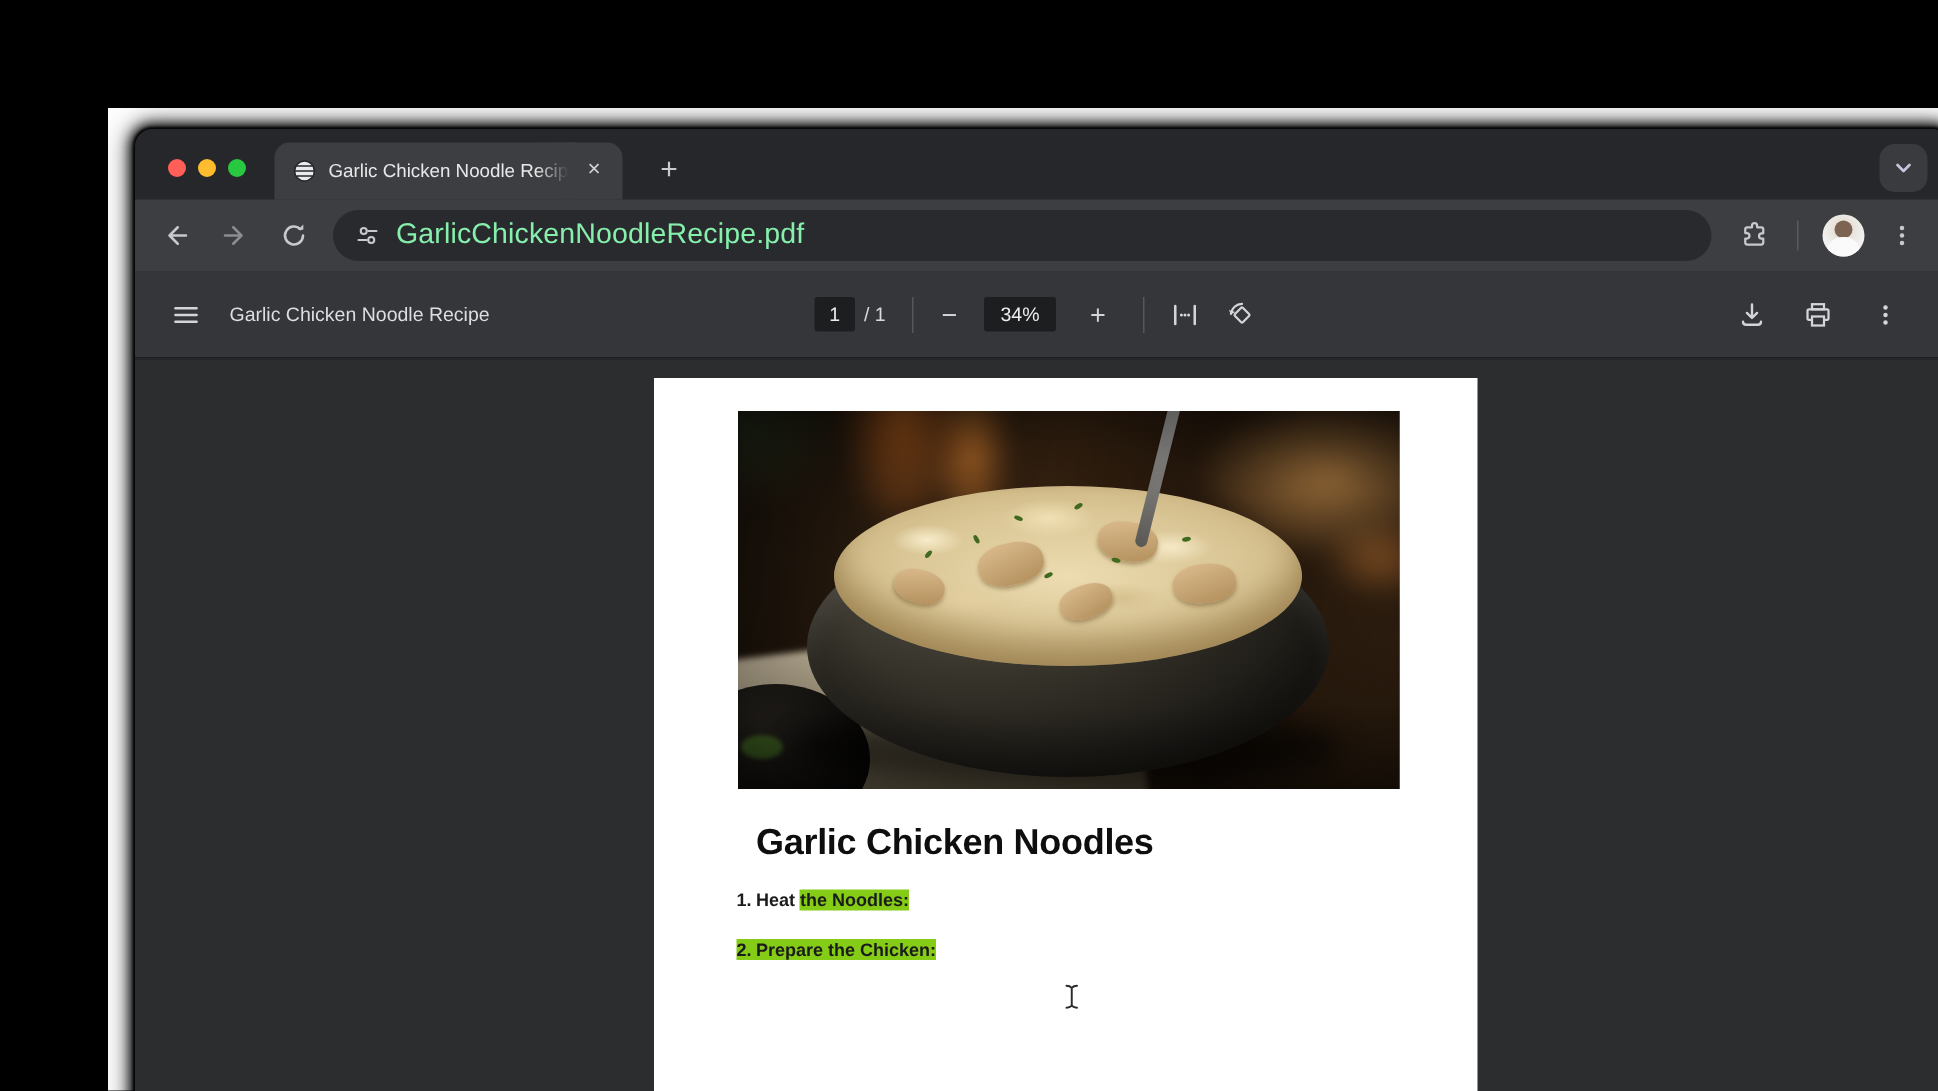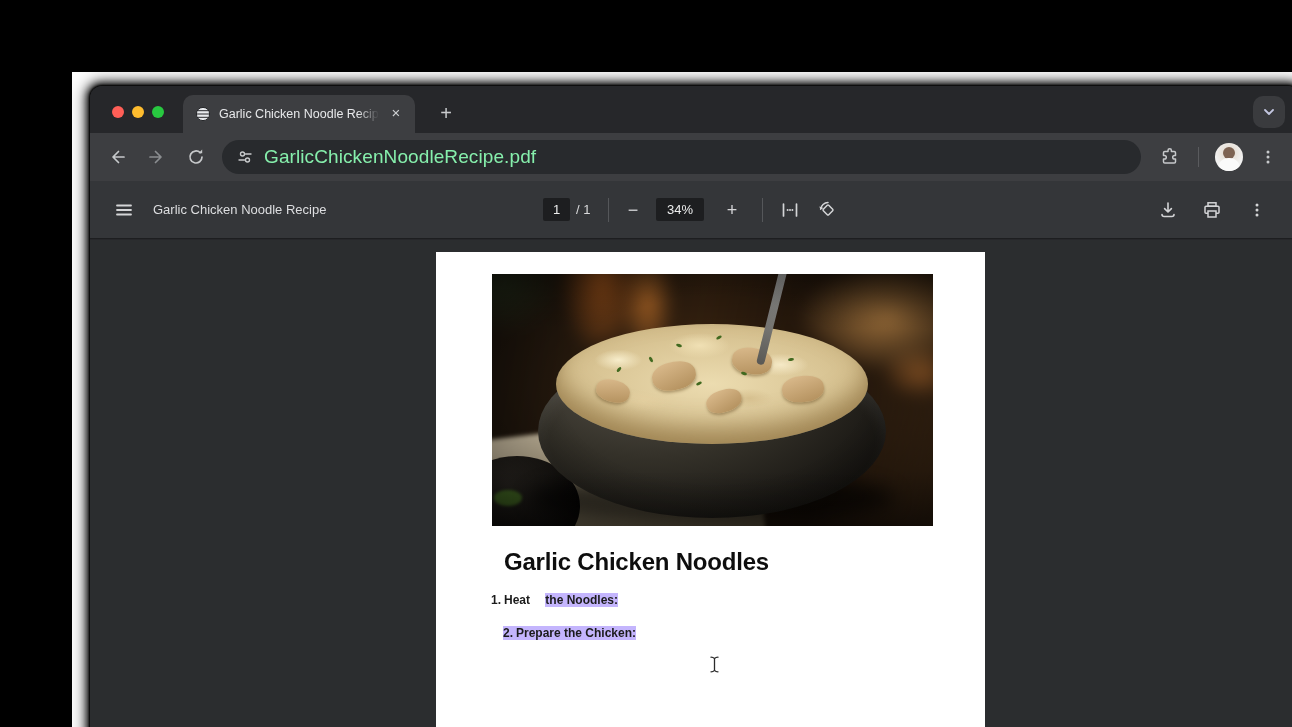--- a/index.html
+++ b/index.html
@@ -91,21 +91,21 @@
     background:linear-gradient(180deg,#a3a3a1,#5a5854); transform:rotate(14deg); }
   .ph-vignette { inset:0;
     background:radial-gradient(ellipse at 50% 46%, rgba(0,0,0,0) 48%, rgba(0,0,0,.52) 96%),
                linear-gradient(rgba(0,0,0,.28), rgba(0,0,0,0) 22%, rgba(0,0,0,0) 78%, rgba(0,0,0,.3)); }
 
   .doc-h1 { position:absolute; left:55px; top:296px; font-size:24px; font-weight:bold; color:#0e0e0e; letter-spacing:-.2px;margin-left:13px; }
   .doc-body { position:absolute; left:55px; top:340px; width:455px; font-size:12px; line-height:16.5px; color:#1b1b1b; }
   .step-head { font-weight:bold; }
   .blt { padding-left:17px; text-indent:-11px; }
   .gap { height:16px; }
-  .hl { background:#c4b5fd;margin-left:12px; }
+  .hl { background:#84cc16; }
   .num { display:inline-block; min-width:13px; text-indent:0; }
 
   .ibeam { position:absolute; left:274px; top:404px; width:9px; height:17px; }
 
   svg { display:block; }
 </style>
 </head>
 <body>
 
 <div class="paper"></div>

